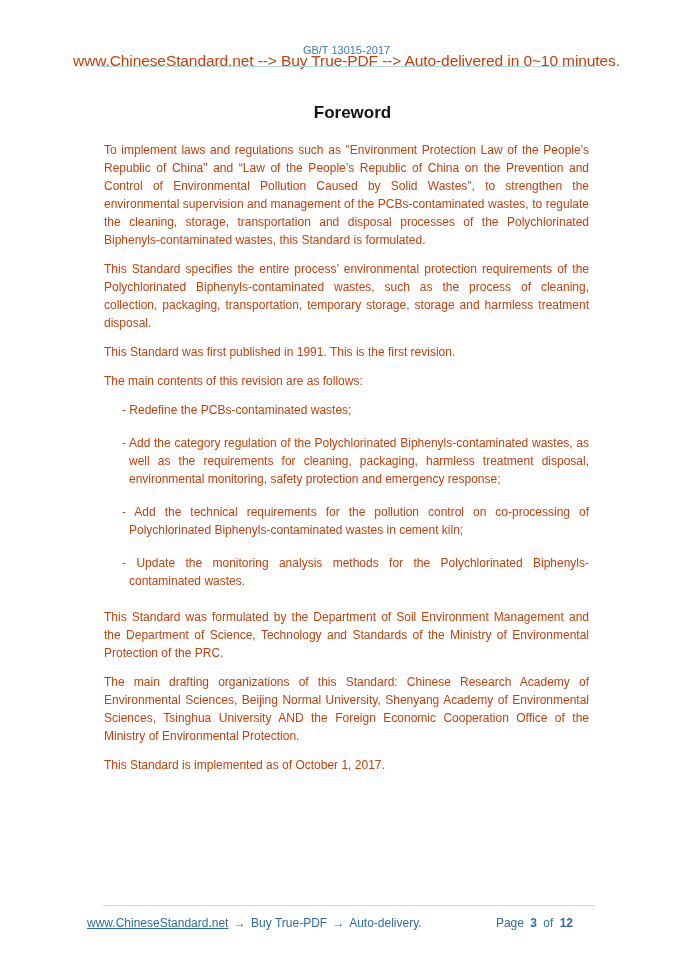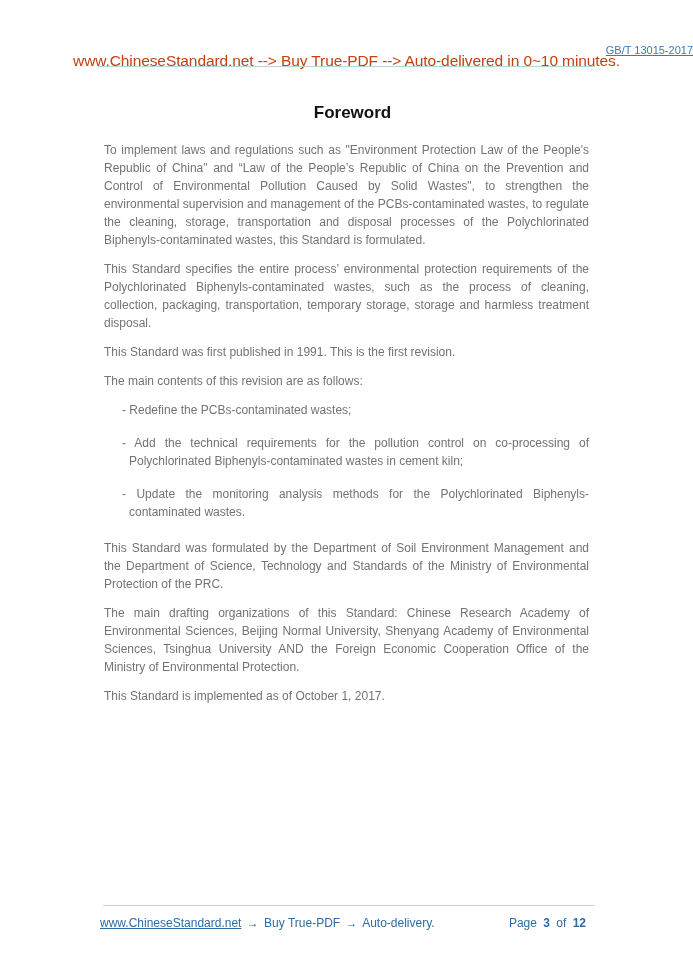--- a/index.html
+++ b/index.html
@@ -26,25 +26,24 @@
       letter-spacing: -0.1px;
       line-height: 18px;
       white-space: nowrap;
       margin-top: 24px;
     }
     .doc-code {
       position: absolute;
       top: 44px;
       left: 0;
       width: 693px;
-      text-align: right;
+      text-align: center;
       font-size: 11px;
       color: #3a7ab8;
       line-height: 13px;
-      text-decoration: underline;
     }
     .header-rule {
       position: absolute;
       top: 66px;
       left: 98px;
       width: 497px;
       height: 1px;
       background: #b9d5dc;
     }
     .page-title {
@@ -58,21 +57,21 @@
       color: #111111;
       line-height: 20px;
     }
     .content {
       position: absolute;
       top: 141px;
       left: 104px;
       width: 485px;
       font-size: 12px;
       line-height: 18px;
-      color: #737373;
+      color: #c2410c;
     }
     .para {
       margin: 0 0 11px 0;
       text-align: justify;
     }
     .list {
       margin: 0 0 11px 0;
       padding: 0;
       list-style: none;
     }
@@ -89,21 +88,21 @@
       position: absolute;
       top: 905px;
       left: 103px;
       width: 492px;
       height: 1px;
       background: #c2d8e0;
     }
     .footer {
       position: absolute;
       top: 915px;
-      left: 100px;
+      left: 87px;
       width: 489px;
       font-size: 12px;
       line-height: 16px;
       color: #2e6ca6;
       display: flex;
       justify-content: space-between;
       white-space: nowrap;
       text-align: right;
     }
     .footer-link {
@@ -130,20 +129,21 @@
 <h1 class="page-title" style="margin:6px;text-align:center;">Foreword</h1>
 
 <div class="content">
   <p class="para">To implement laws and regulations such as "Environment Protection Law of the People's Republic of China" and “Law of the People’s Republic of China on the Prevention and Control of Environmental Pollution Caused by Solid Wastes", to strengthen the environmental supervision and management of the PCBs-contaminated wastes, to regulate the cleaning, storage, transportation and disposal processes of the Polychlorinated Biphenyls-contaminated wastes, this Standard is formulated.</p>
   <p class="para">This Standard specifies the entire process’ environmental protection requirements of the Polychlorinated Biphenyls-contaminated wastes, such as the process of cleaning, collection, packaging, transportation, temporary storage, storage and harmless treatment disposal.</p>
   <p class="para">This Standard was first published in 1991. This is the first revision.</p>
   <p class="para">The main contents of this revision are as follows:</p>
 
   <ul class="list">
     <li class="list-item">- Redefine the PCBs-contaminated wastes;</li>
+    <li class="list-item">- Add the category regulation of the Polychlorinated Biphenyls-contaminated wastes, as well as the requirements for cleaning, packaging, harmless treatment disposal, environmental monitoring, safety protection and emergency response;</li>
     <li class="list-item">- Add the technical requirements for the pollution control on co-processing of Polychlorinated Biphenyls-contaminated wastes in cement kiln;</li>
     <li class="list-item">- Update the monitoring analysis methods for the Polychlorinated Biphenyls-contaminated wastes.</li>
   </ul>
 
   <p class="para">This Standard was formulated by the Department of Soil Environment Management and the Department of Science, Technology and Standards of the Ministry of Environmental Protection of the PRC.</p>
   <p class="para">The main drafting organizations of this Standard: Chinese Research Academy of Environmental Sciences, Beijing Normal University, Shenyang Academy of Environmental Sciences, Tsinghua University AND the Foreign Economic Cooperation Office of the Ministry of Environmental Protection.</p>
   <p class="para">This Standard is implemented as of October 1, 2017.</p>
 </div>
 
 <div class="footer-rule"></div>

